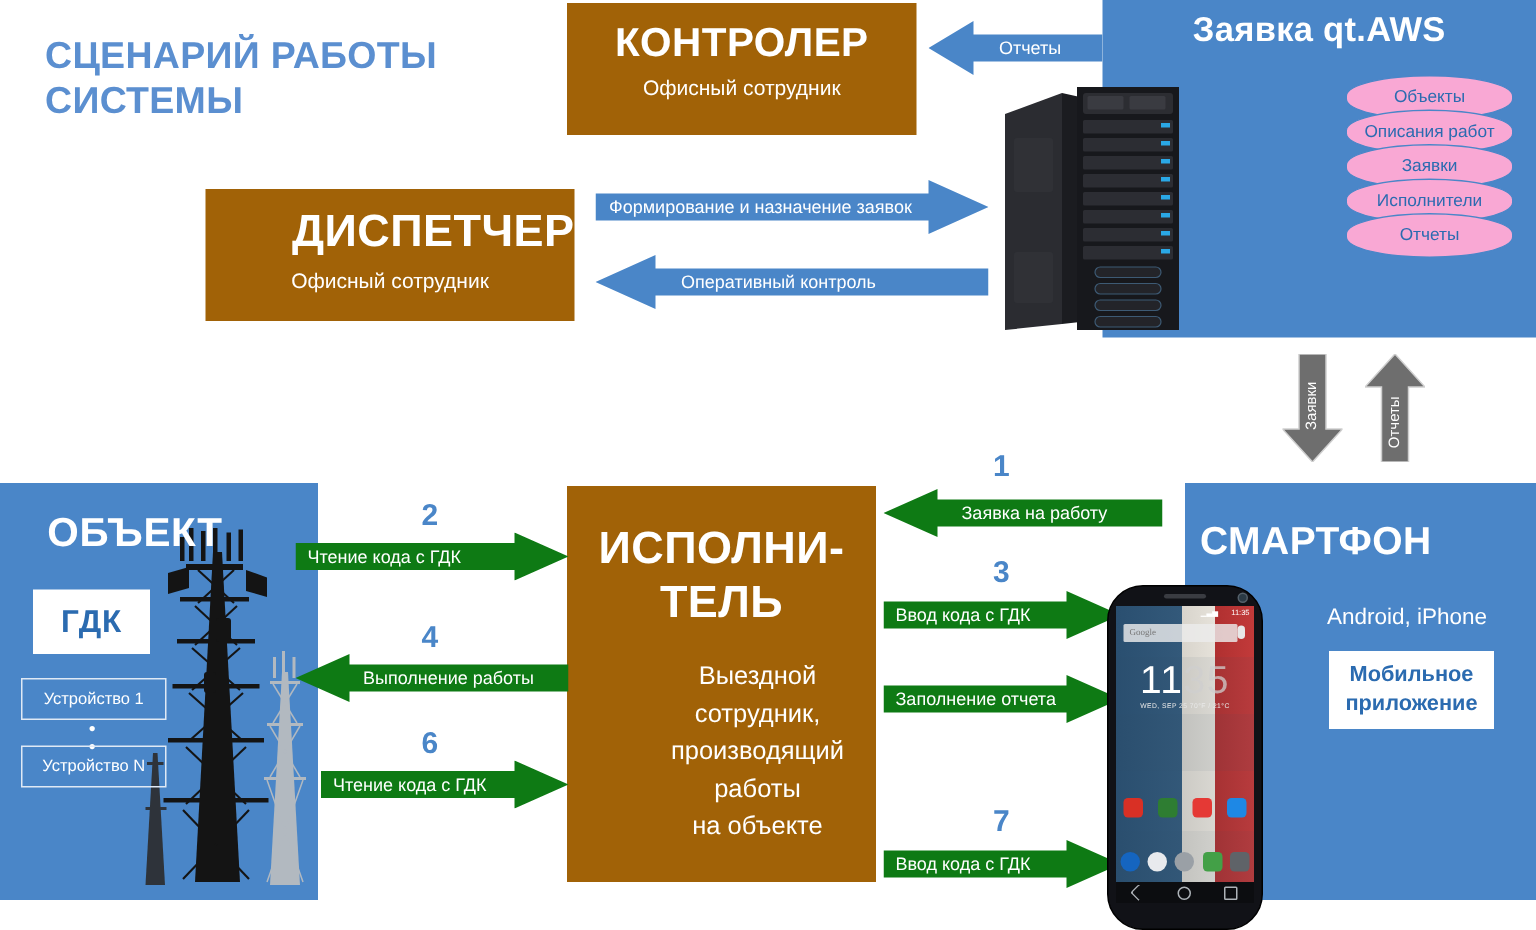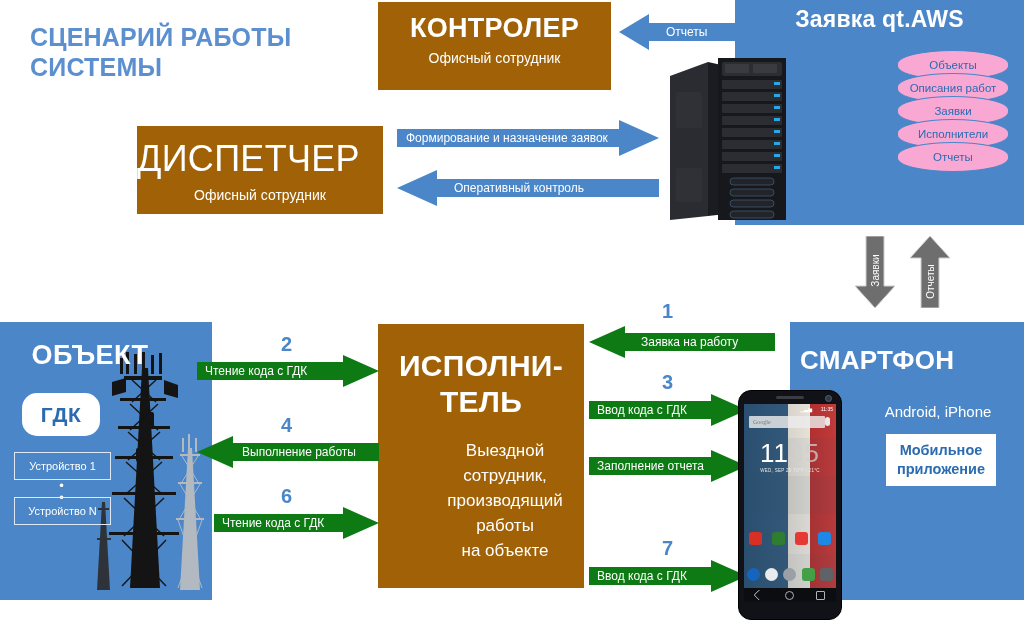--- a/index.html
+++ b/index.html
@@ -22,21 +22,21 @@
     letter-spacing:0.2px;
   }
 
   
   #controller{left:378px;top:2px;width:233px;height:88px;}
   #controller .big{font-size:27px;font-weight:bold;text-align:center;margin-top:11px;letter-spacing:0.3px;}
   #controller .sub{font-size:14px;text-align:center;margin-top:6px;}
 
   
   #dispatcher{left:137px;top:126px;width:246px;height:88px;}
-  #dispatcher .big{font-size:36px;font-weight:normal;text-align:left;margin-top:12px;letter-spacing:0.3px;}
+  #dispatcher .big{font-size:30px;font-weight:bold;text-align:right;margin-top:12px;letter-spacing:0.3px;}
   #dispatcher .sub{font-size:14px;text-align:center;margin-top:7px;}
 
   
   #executor{left:378px;top:324px;width:206px;height:264px;}
   #executor .big{font-size:30px;font-weight:bold;text-align:center;margin-top:24px;line-height:36px;letter-spacing:0.3px;}
   #executor .sub{font-size:17px;text-align:center;margin-top:18px;line-height:25px;padding-left:48px;}
 
   
   .arrow{position:absolute;display:flex;align-items:center;}
   .arrow .lbl{
@@ -66,21 +66,21 @@
 
   
   #objpanel{left:0;top:322px;width:212px;height:278px;}
   #objtitle{
     position:absolute;left:0;top:340px;width:180px;text-align:center;
     color:#fff;font-size:27px;font-weight:bold;letter-spacing:0.4px;
   }
   #gdkbox{
     position:absolute;left:22px;top:393px;width:78px;height:43px;
     background:#fff;display:flex;align-items:center;justify-content:center;
-    color:#2b6bb0;font-size:21px;font-weight:bold;letter-spacing:0.5px;border-radius:15px;
+    color:#2b6bb0;font-size:21px;font-weight:bold;letter-spacing:0.5px;
   }
   .devbox{
     position:absolute;border:1px solid #dfe9f5;background:transparent;
     display:flex;align-items:center;justify-content:center;
     color:#fff;font-size:11px;
   }
   .dots{
     position:absolute;left:0;width:108px;text-align:center;color:#fff;
     font-size:13px;line-height:7px;letter-spacing:0;
   }
@@ -98,21 +98,21 @@
   #mobapp{
     position:absolute;left:886px;top:434px;width:110px;height:52px;
     background:#fff;display:flex;flex-direction:column;align-items:center;
     justify-content:center;color:#2b6bb0;font-size:14.5px;font-weight:bold;
     line-height:19px;text-align:center;
   }
 
   
   #phone{
     position:absolute;left:738px;top:390px;width:104px;height:230px;
-    background:#111217;border-radius:13px;border:1px solid #000;
+    background:#111217;border-radius:24px;border:1px solid #000;
     box-sizing:border-box;padding:13px 5px 17px 5px;
   }
   #phonescreen{position:relative;width:100%;height:100%;overflow:hidden;background:#2d4a63;}
   .scr-row{position:absolute;left:0;width:100%;}
   .wood-b{background:linear-gradient(90deg,#2a4f70 0%,#33597a 48%,#d8d4cc 48%,#e6e2da 72%,#b03030 72%,#c23a3a 100%);}
   .phone-speaker{position:absolute;left:50%;top:5px;width:28px;height:3px;margin-left:-14px;background:#3a3c42;border-radius:2px;}
   .phone-cam{position:absolute;right:9px;top:4px;width:5px;height:5px;background:#2b3a45;border-radius:50%;border:1px solid #55606a;}
   .statusbar{position:absolute;left:0;top:0;width:100%;height:9px;}
   .statusbar .sig{position:absolute;right:24px;top:2px;color:#fff;font-size:5px;}
   .statusbar .clk{position:absolute;right:3px;top:1.5px;color:#fff;font-size:5px;}

